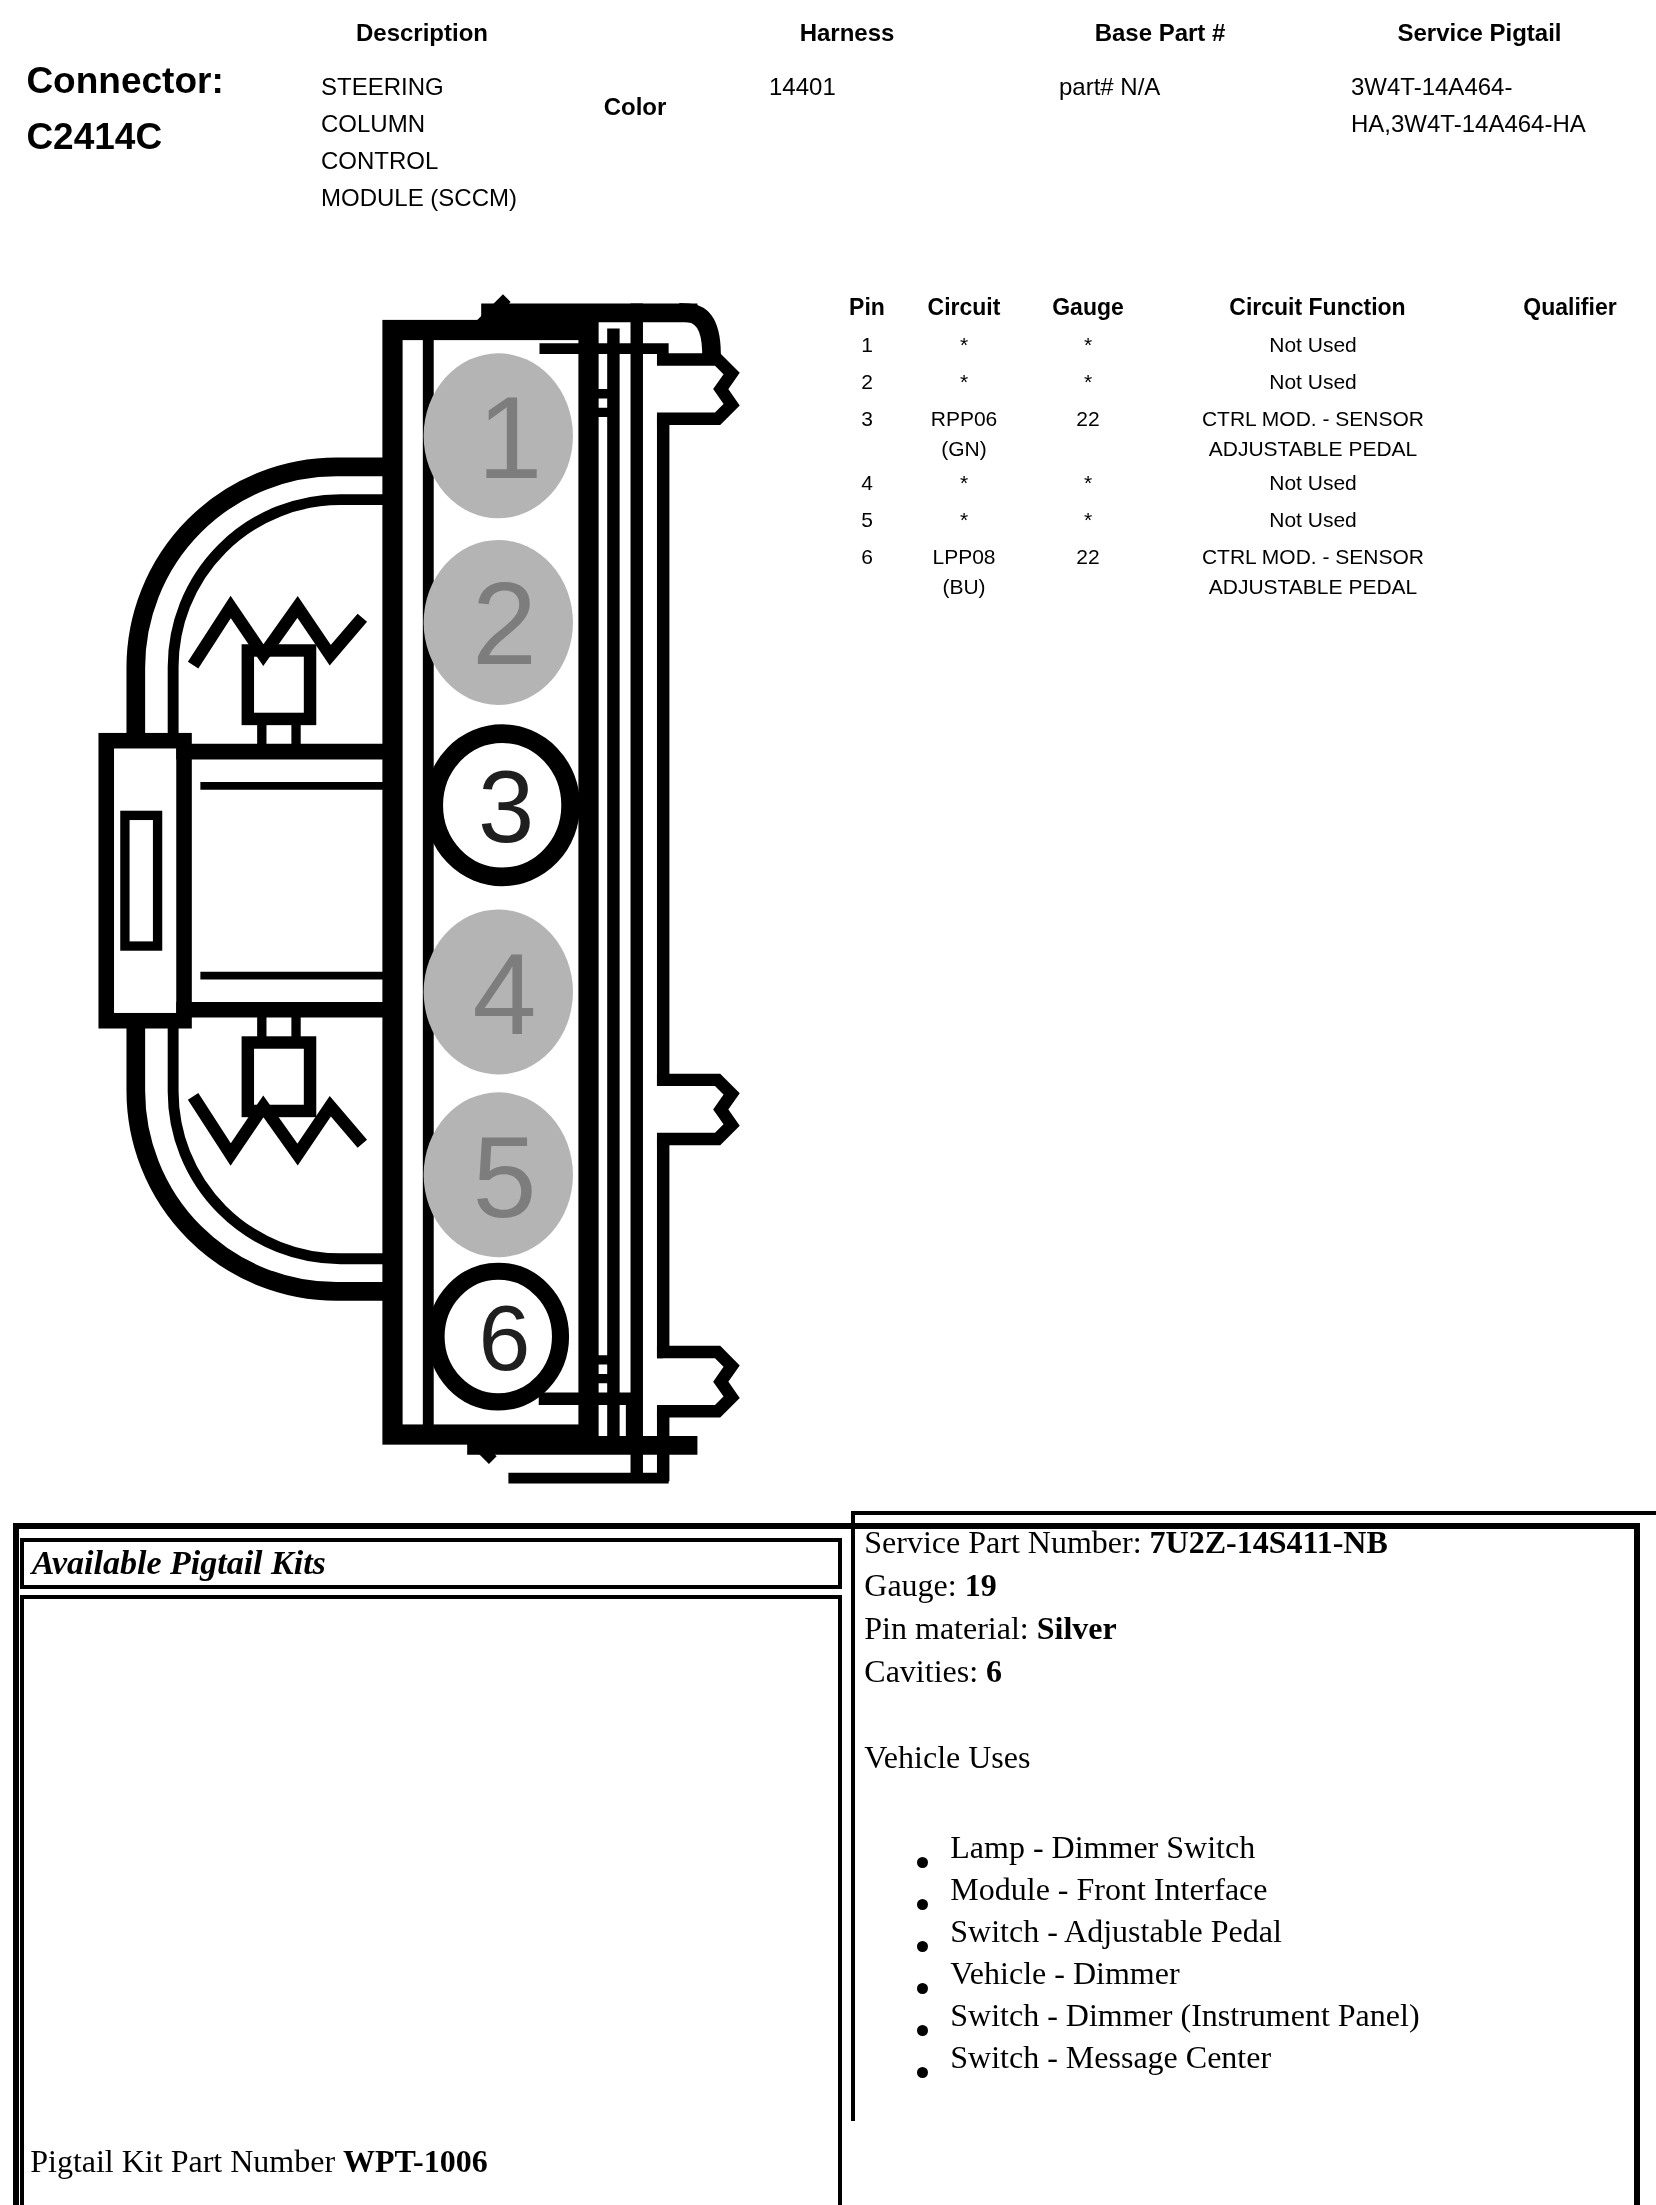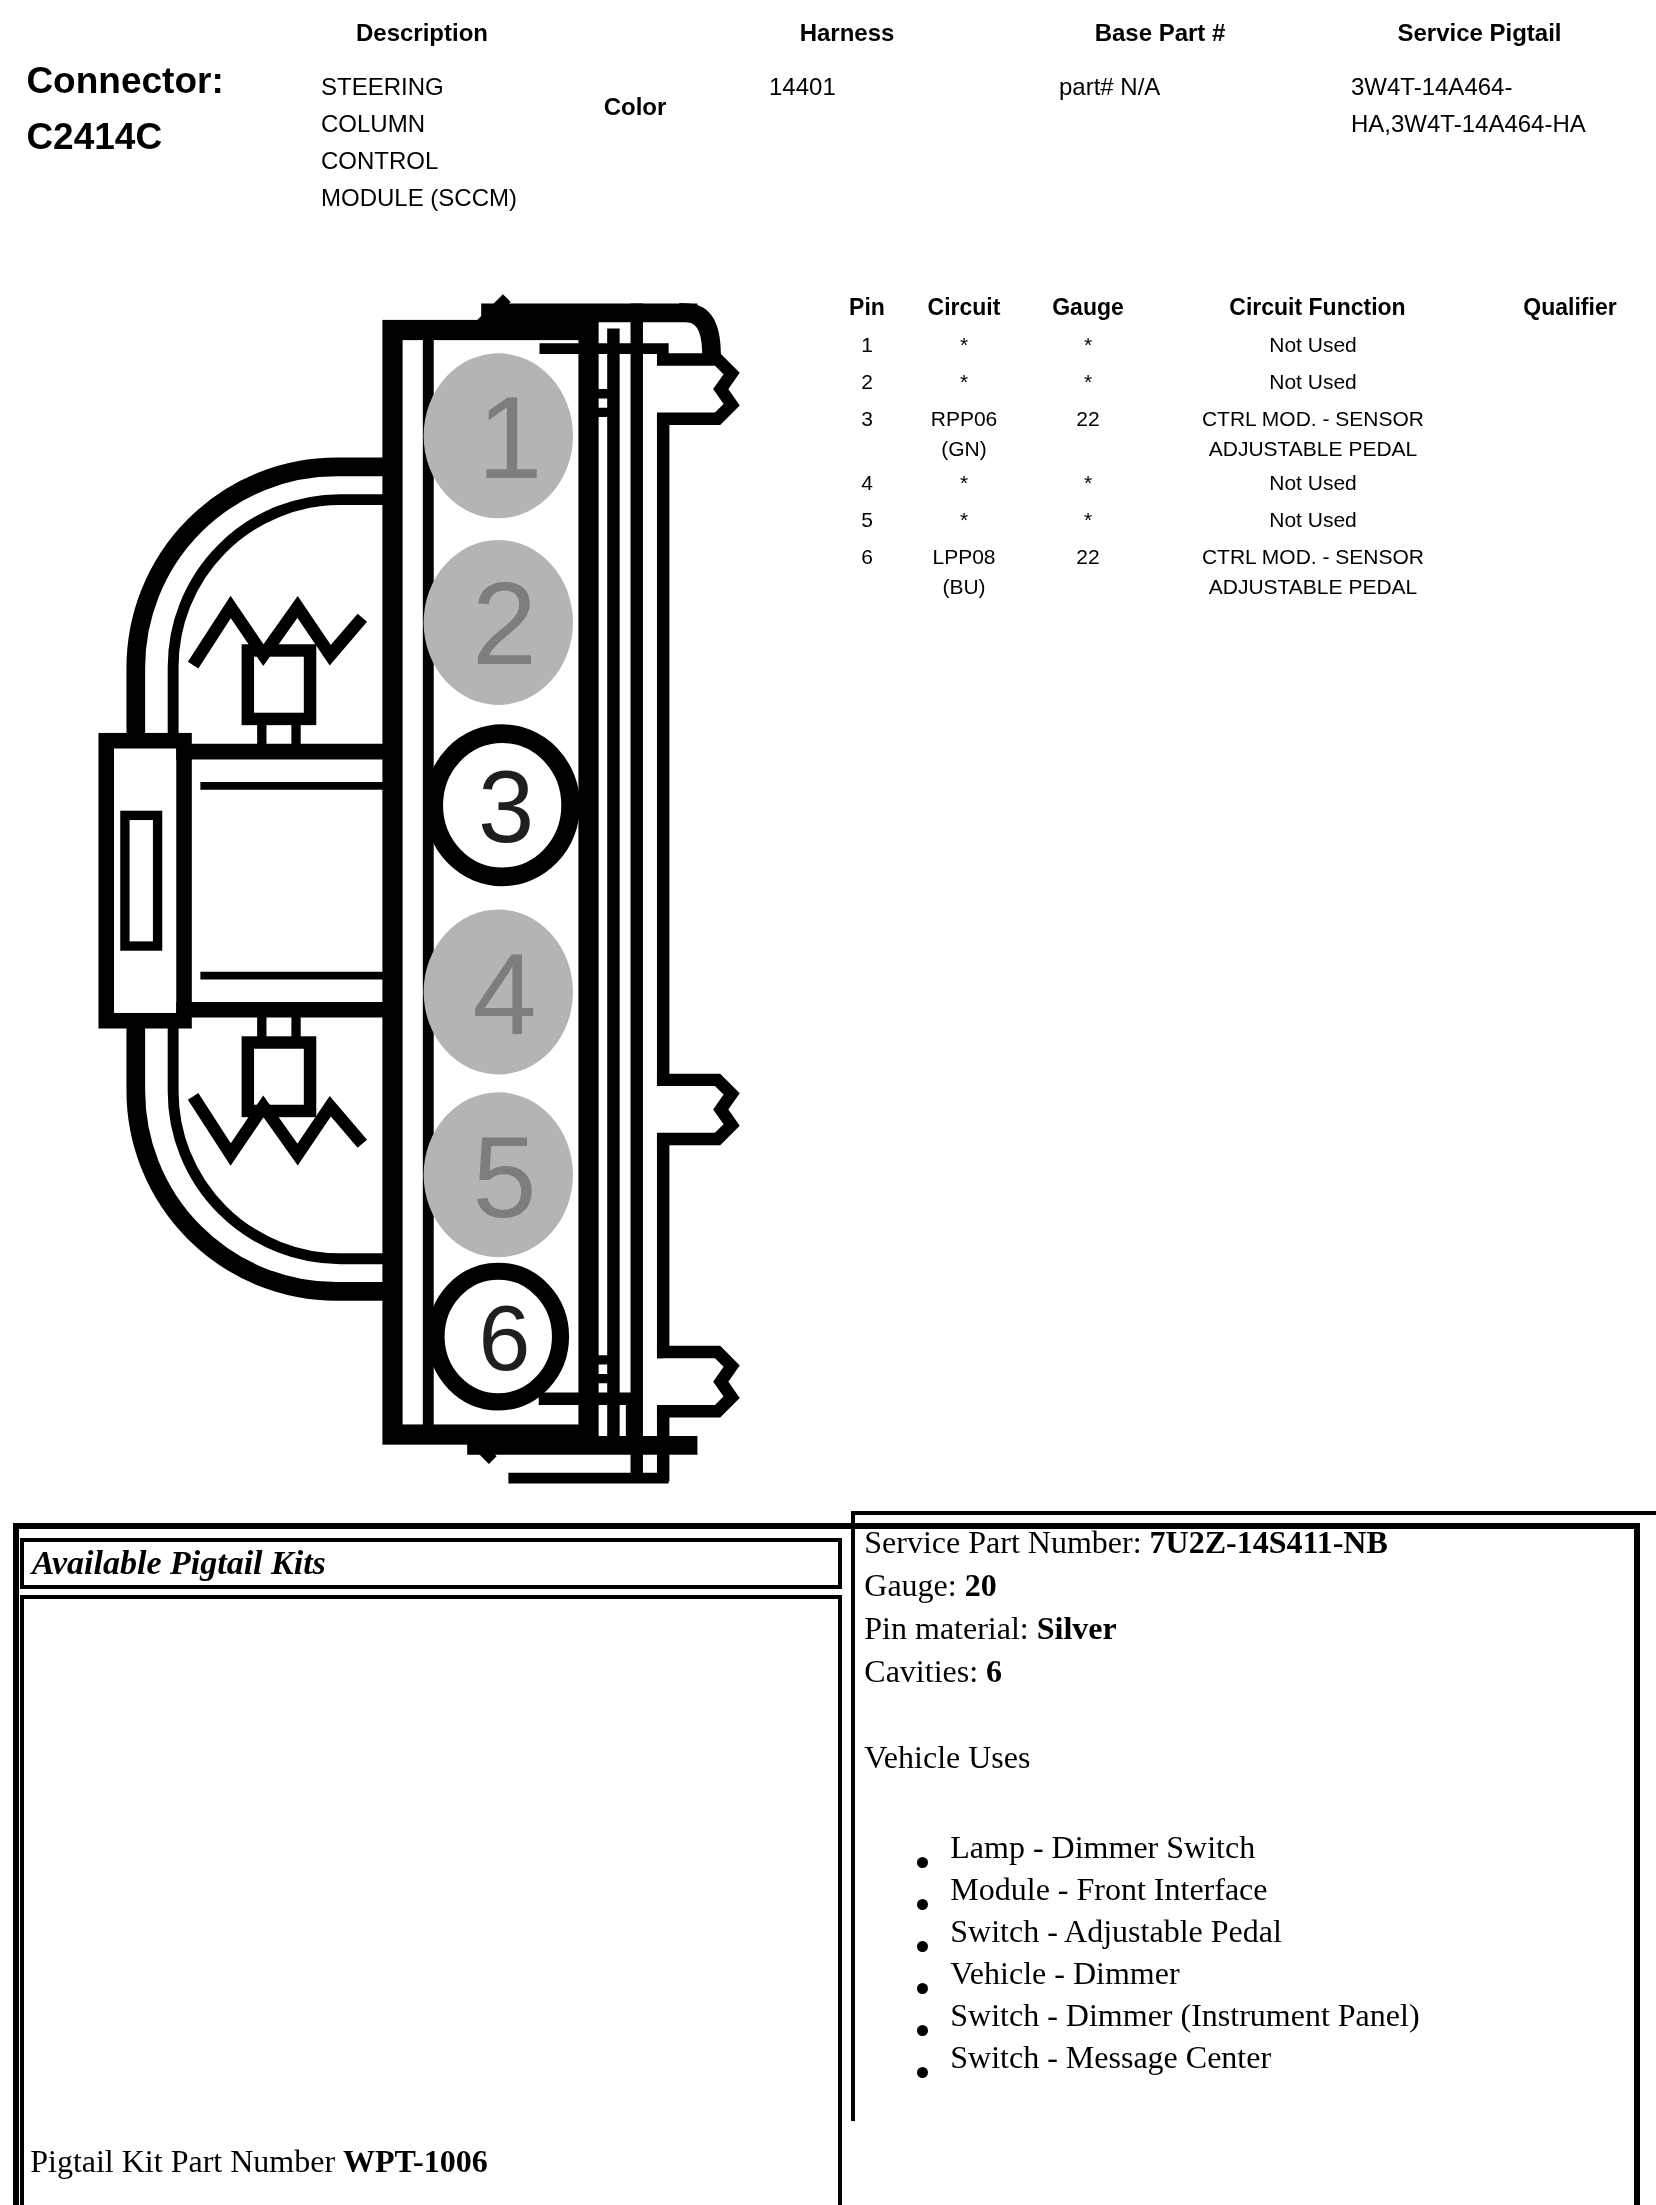--- a/index.html
+++ b/index.html
@@ -188,21 +188,21 @@
   <div class="kit-part">
     <span>Pigtail Kit Part Number </span><b>WPT-1006</b>
   </div>
 </div>
 
 <div class="abs right-cell serif">
   <div class="spec-line">
     <span>Service Part Number: </span><b>7U2Z-14S411-NB</b>
   </div>
   <div class="spec-line">
-    <span>Gauge: </span><b>20</b>
+    <span>Gauge: </span><b>19</b>
   </div>
   <div class="spec-line">
     <span>Pin material: </span><b>Silver</b>
   </div>
   <div class="spec-line">
     <span>Cavities: </span><b>6</b>
   </div>
   <div class="spacer55"></div>
   <div class="spec-line">Vehicle Uses</div>
   <div class="spacer60"></div>

